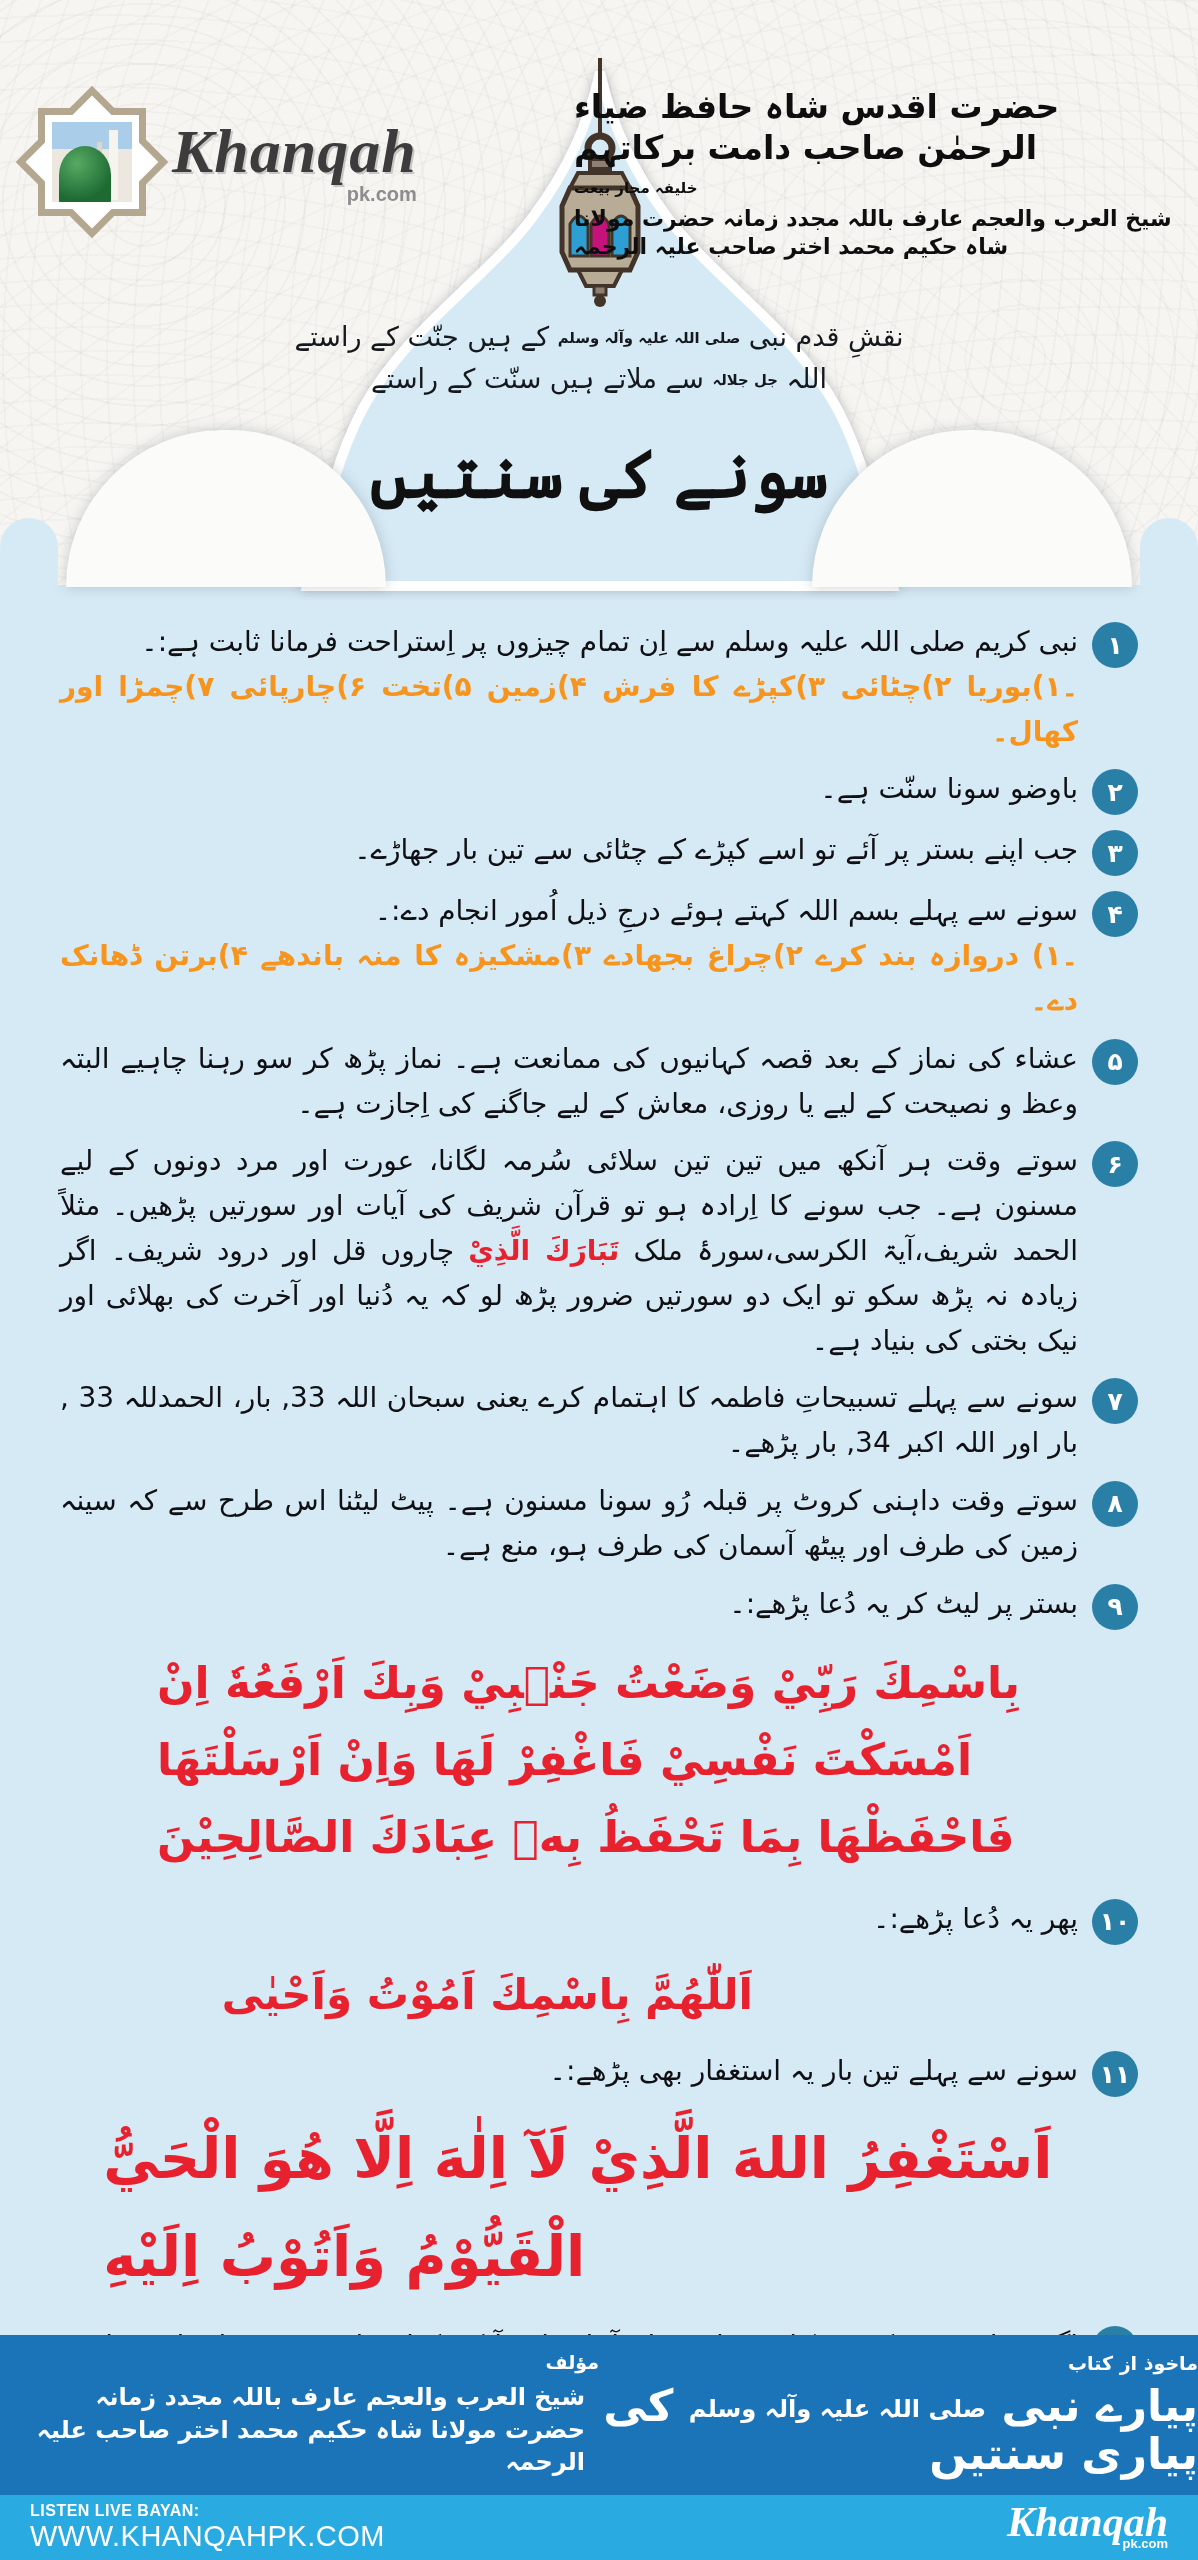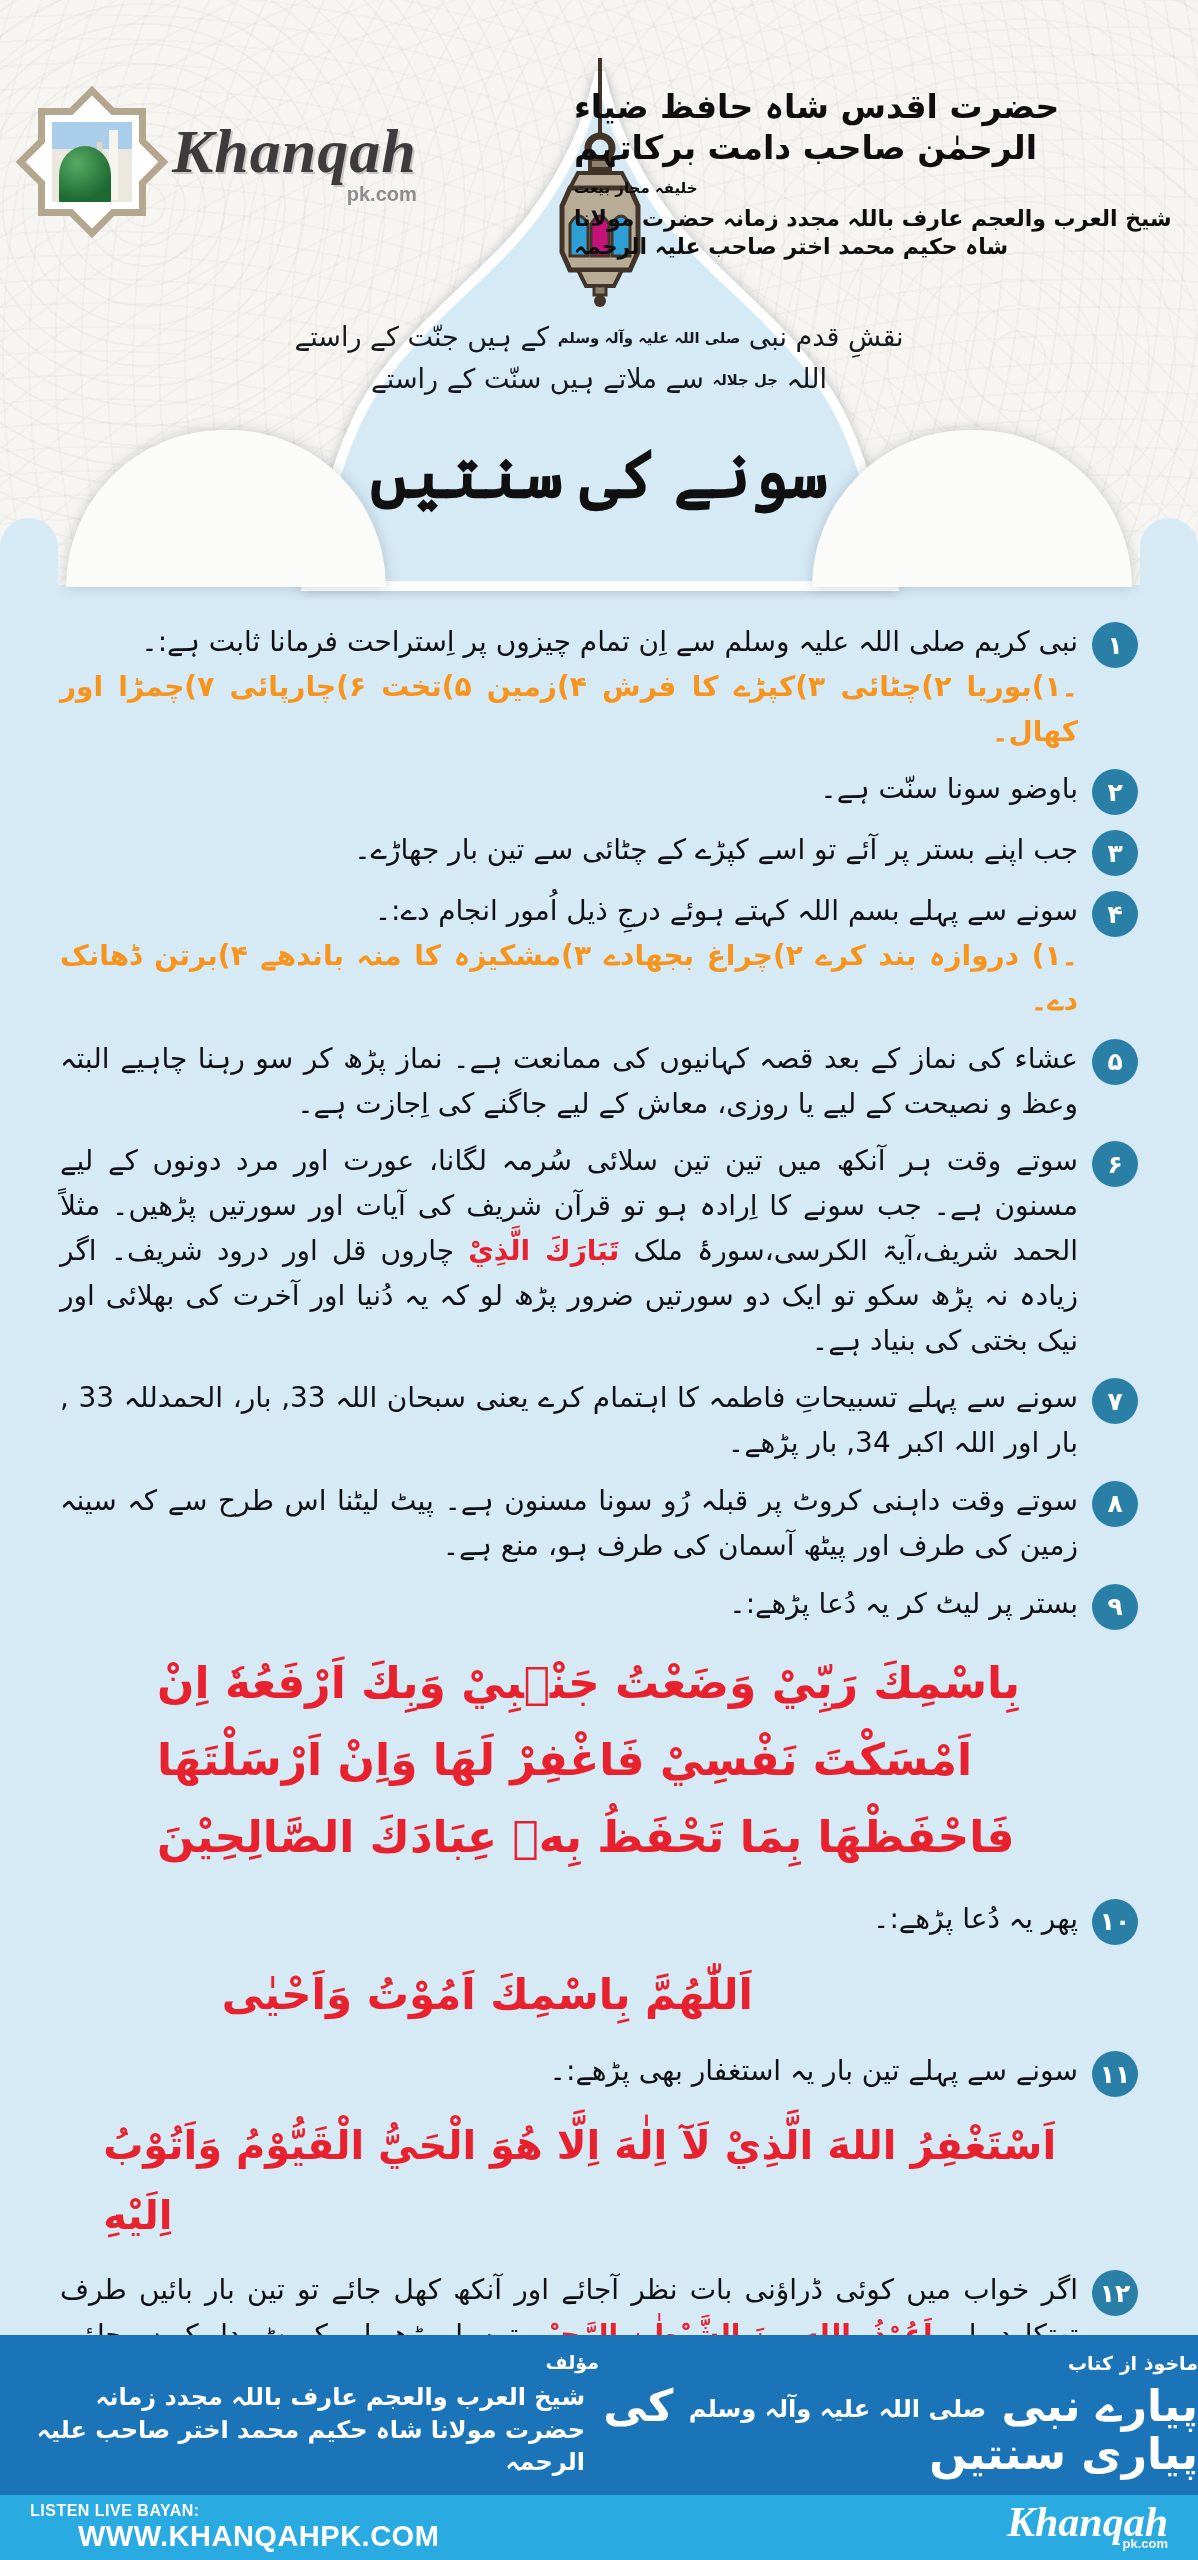--- a/index.html
+++ b/index.html
@@ -51,34 +51,34 @@
   .content{position:absolute;left:0;top:602px;width:1198px;padding:18px 60px 0;box-sizing:border-box;
     direction:rtl;z-index:5;color:#101014;}
   .item{display:flex;align-items:flex-start;gap:14px;margin-bottom:13px;}
   .num{flex:0 0 auto;width:46px;height:46px;border-radius:50%;background:#2a7fa6;color:#fff;
     display:flex;align-items:center;justify-content:center;font-size:25px;font-weight:bold;margin-top:2px;}
   .itext{flex:1;font-size:28px;line-height:1.6;text-align:justify;text-align-last:right;}
   .orange{color:#f7941d;font-weight:bold;}
   .redword{color:#e8212e;font-weight:bold;}
   .dua{direction:rtl;text-align:left;color:#e8212e;font-weight:bold;
     font-size:44px;line-height:1.75;width:82%;margin:14px auto 22px;}
-  .dua.small{font-size:40px;width:92%;margin:10px auto 18px;}
+  .dua.small{font-size:56px;width:92%;margin:10px auto 18px;}
   .dua.oneline{font-size:42px;width:70%;margin:12px auto 18px;}
   
   .band-dark{position:absolute;left:0;top:2335px;width:1198px;height:160px;background:#1b74b8;color:#fff;
     display:flex;direction:rtl;align-items:center;z-index:6;}
   .band-dark .col{flex:1;text-align:right;}
   .f-label{font-size:19px;font-weight:bold;margin-bottom:8px;direction:rtl;}
   .book-title{font-size:44px;font-weight:bold;direction:rtl;line-height:1.1;}
   .author-name{font-size:24px;font-weight:bold;direction:rtl;line-height:1.35;padding:0 14px;}
   .band-cyan{position:absolute;left:0;top:2495px;width:1198px;height:65px;background:#29abe2;color:#fff;
     display:flex;align-items:center;justify-content:space-between;padding:0 30px;box-sizing:border-box;z-index:6;
     font-family:"Liberation Sans",sans-serif;}
   .listen .l1{font-size:16px;font-weight:bold;letter-spacing:.5px;}
-  .listen .l2{font-size:29px;font-weight:bold;letter-spacing:.5px;margin-left:48px;}
+  .listen .l2{font-size:29px;font-weight:normal;letter-spacing:.5px;}
   .cyan-logo{text-align:right;line-height:.8;}
   .cyan-logo .kh{font-family:"Liberation Serif",serif;font-style:italic;font-weight:bold;font-size:42px;}
   .cyan-logo .pk{font-size:13px;font-weight:bold;}
 </style>
 </head>
 <body>
 
 <div class="poster">
 
   <div class="panel"></div>

